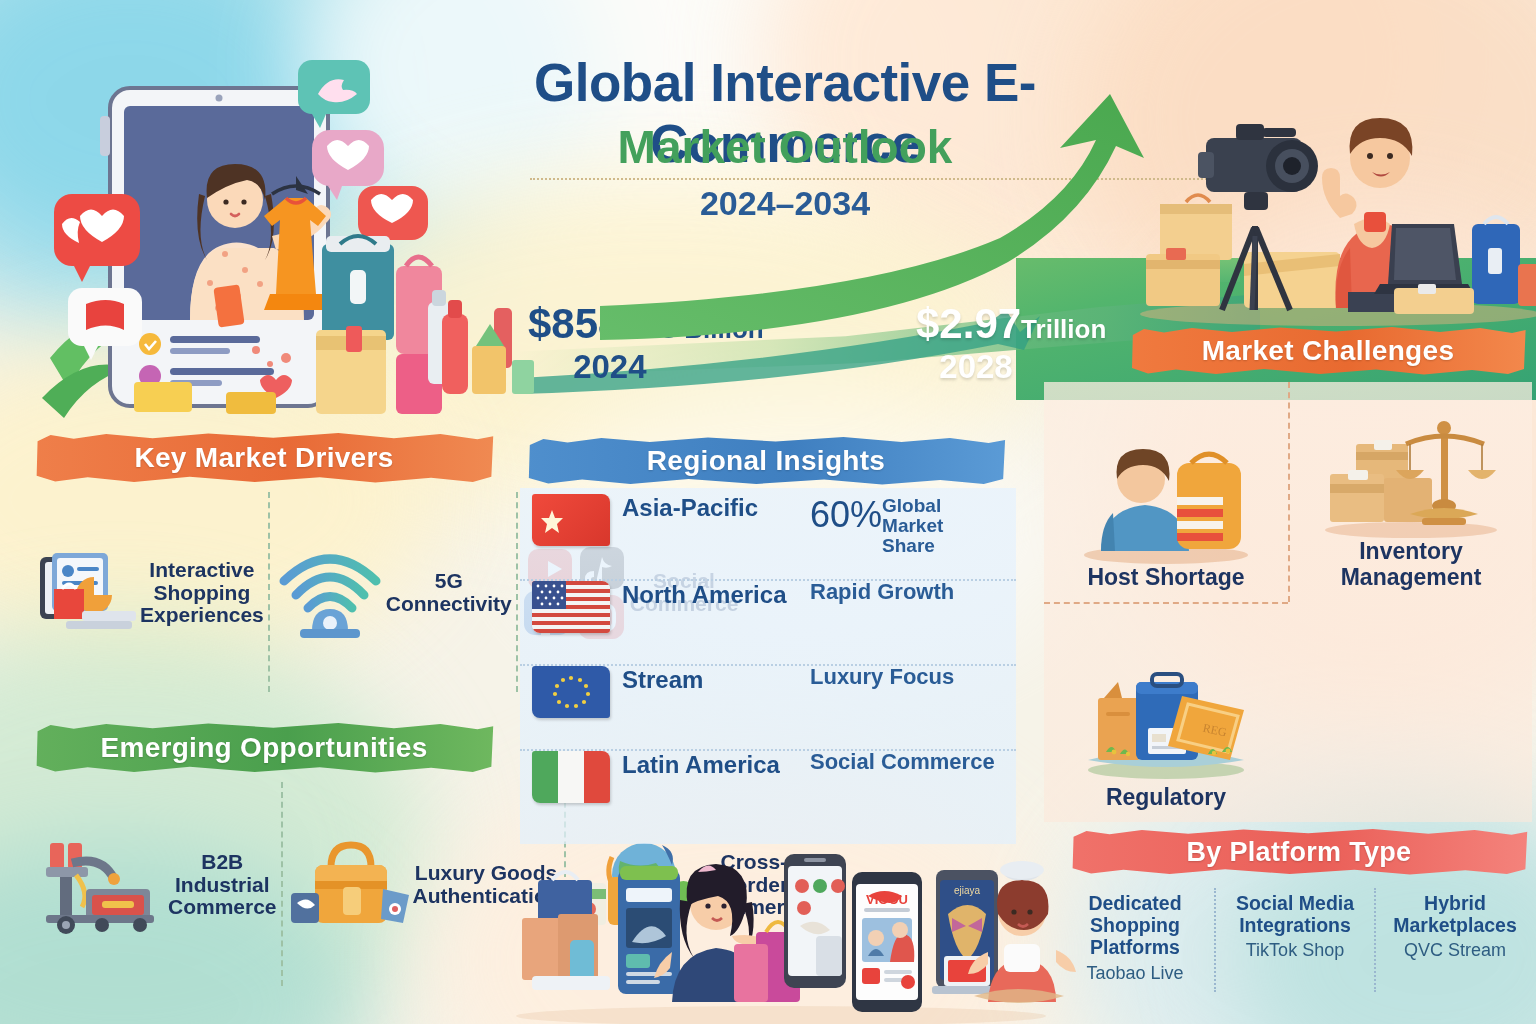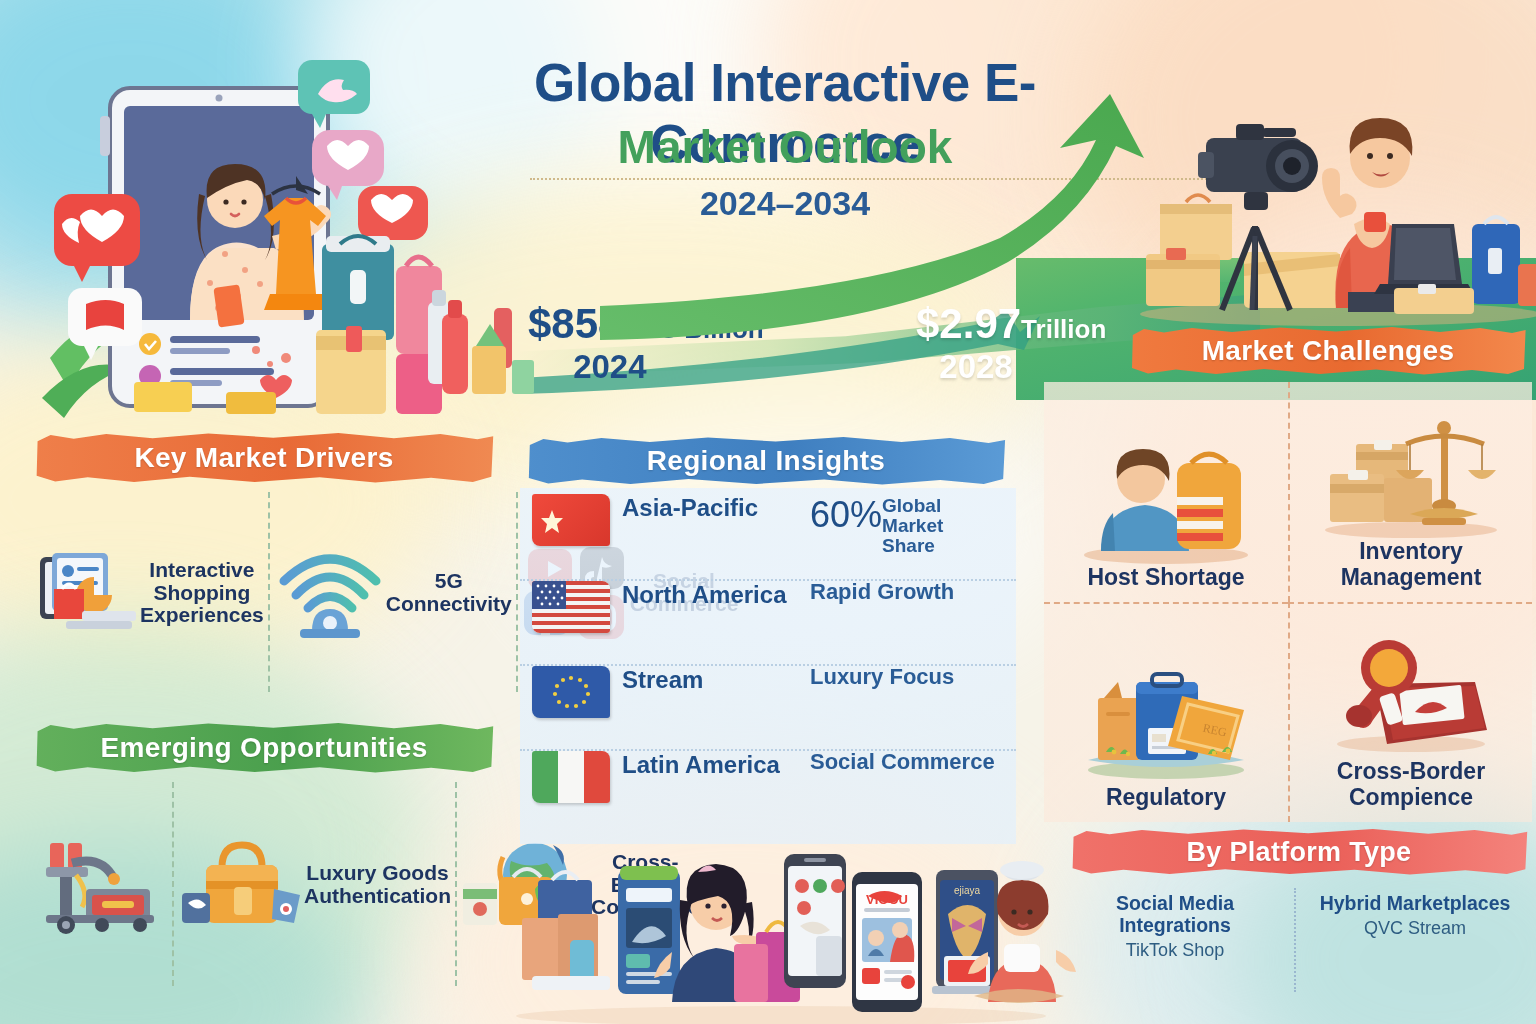--- a/index.html
+++ b/index.html
@@ -428,20 +428,21 @@
         <rect x="50" y="52" width="64" height="32" rx="4" fill="#7d8798"></rect>
         <rect x="56" y="58" width="52" height="20" rx="3" fill="#d9524b"></rect>
         <rect x="66" y="64" width="32" height="7" rx="3" fill="#f0c14b"></rect>
         <rect x="10" y="78" width="108" height="8" rx="3" fill="#6d778a"></rect>
         <circle cx="30" cy="88" r="9" fill="#414a59"></circle>
           <circle cx="30" cy="88" r="4" fill="#9aa4b4"></circle>
         <circle cx="66" cy="88" r="7" fill="#414a59"></circle>
           <circle cx="104" cy="88" r="7" fill="#414a59"></circle>
       </svg>
     </div>
+    <div class="lbl">B2B Industrial Commerce</div>
   </div>
 
   <div class="cell">
     <div class="art">
       <svg width="126" height="96" viewBox="0 0 126 96">
         <path d="M44 30 q0-22 20-22 q20 0 20 22" stroke="#e9962d" stroke-width="7" fill="none"></path>
         <rect x="28" y="28" width="72" height="58" rx="8" fill="#f0a63c"></rect>
         <rect x="28" y="28" width="72" height="22" rx="8" fill="#f3b352"></rect>
         <rect x="28" y="44" width="72" height="8" fill="#e49227"></rect>
         <rect x="56" y="50" width="18" height="28" rx="4" fill="#f6cd7a"></rect>
@@ -731,49 +732,36 @@
           <circle cx="32" cy="84" r="2.4"></circle>
             <circle cx="46" cy="86" r="2.2"></circle>
           <circle cx="132" cy="85" r="2.2"></circle>
             <circle cx="146" cy="83" r="2.4"></circle>
         </g>
       </svg>
     </div>
     <div class="lbl">Regulatory</div>
   </div>
 
-  <div class="chal">
-    <div class="art">
-      <svg width="164" height="112" viewBox="0 0 164 112">
-        <ellipse cx="82" cy="102" rx="74" ry="8" fill="#e0a377" opacity=".35"></ellipse>
-        <path d="M46 42 l100 -2 l12 48 l-100 14 z" fill="#a6332f"></path>
-        <path d="M54 46 l92 -2 l10 42 l-92 12 z" fill="#b93b35"></path>
-        <rect x="72" y="46" width="62" height="34" rx="2" fill="#f7f6f2" transform="rotate(-6 103 63)"></rect>
-        <path d="M86 70 q16-18 32-4 q-16 8-32 4z" fill="#c43f3a"></path>
-        <circle cx="60" cy="26" r="28" fill="#b93b35"></circle>
-        <circle cx="60" cy="26" r="19" fill="#f3a83a"></circle>
-        <path d="M44 46 l-18 22 q-8 10 2 16 q10 6 16-6 l16-22z" fill="#b93b35"></path>
-        <ellipse cx="30" cy="74" rx="13" ry="11" fill="#a6332f"></ellipse>
-        <rect x="54" y="52" width="16" height="30" rx="4" fill="#f7f6f2" transform="rotate(-18 62 67)"></rect>
-      </svg>
-    </div>
-    <div class="lbl">Cross-Border Compience</div>
-  </div>
 </div>
 <div class="banner" id="chal-banner">
   <div class="brush"></div>
     <span>Market Challenges</span>
 </div>
 
 <div class="banner" id="plat-banner">
   <div class="brush"></div>
     <span>By Platform Type</span>
 </div>
 <div class="panel" id="plat-card">
   <div class="plat">
+    <div class="t">Dedicated Shopping Platforms</div>
+    <div class="ex">Taobao Live</div>
+  </div>
+  <div class="plat">
     <div class="t">Social Media Integrations</div>
     <div class="ex">TikTok Shop</div>
   </div>
   <div class="plat">
     <div class="t">Hybrid Marketplaces</div>
     <div class="ex">QVC Stream</div>
   </div>
 </div>
 
 </body></html>

